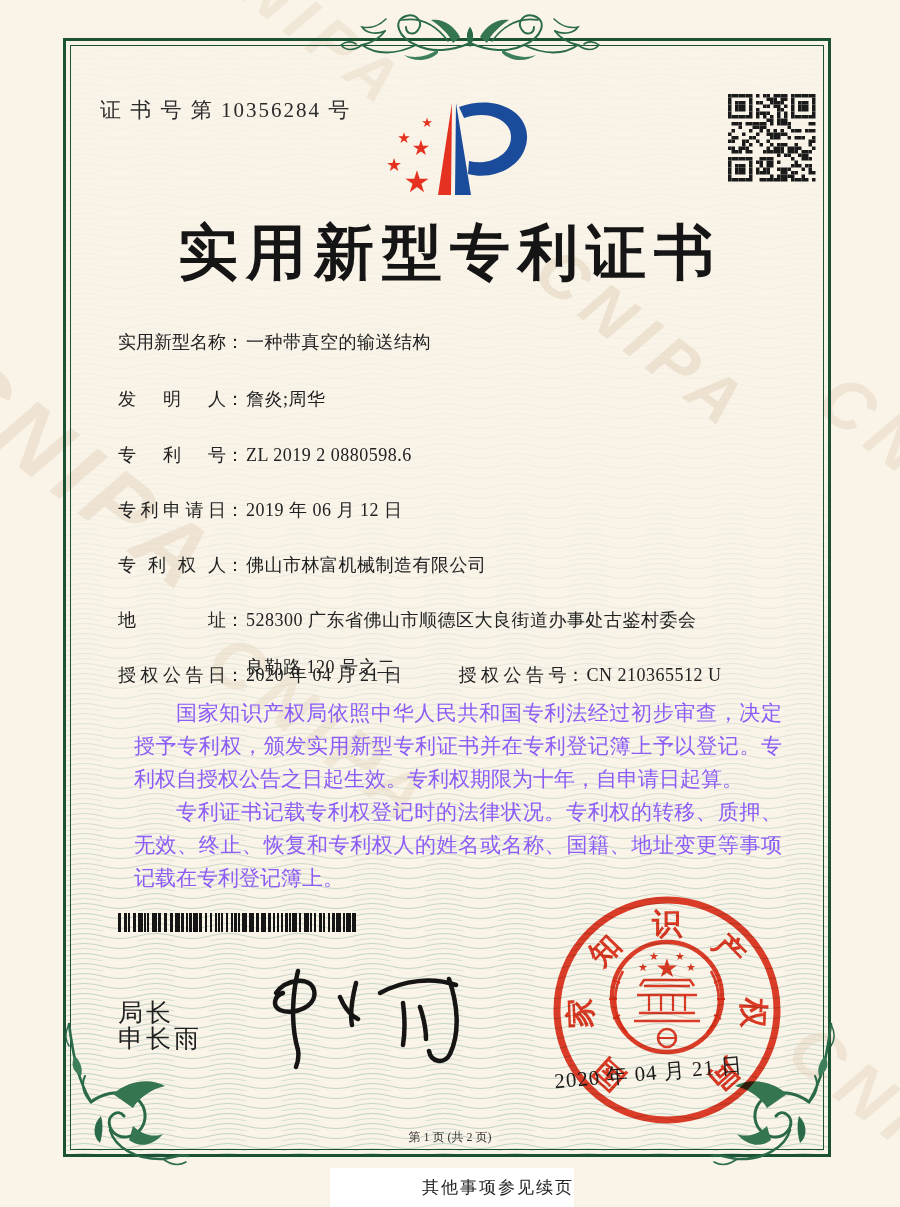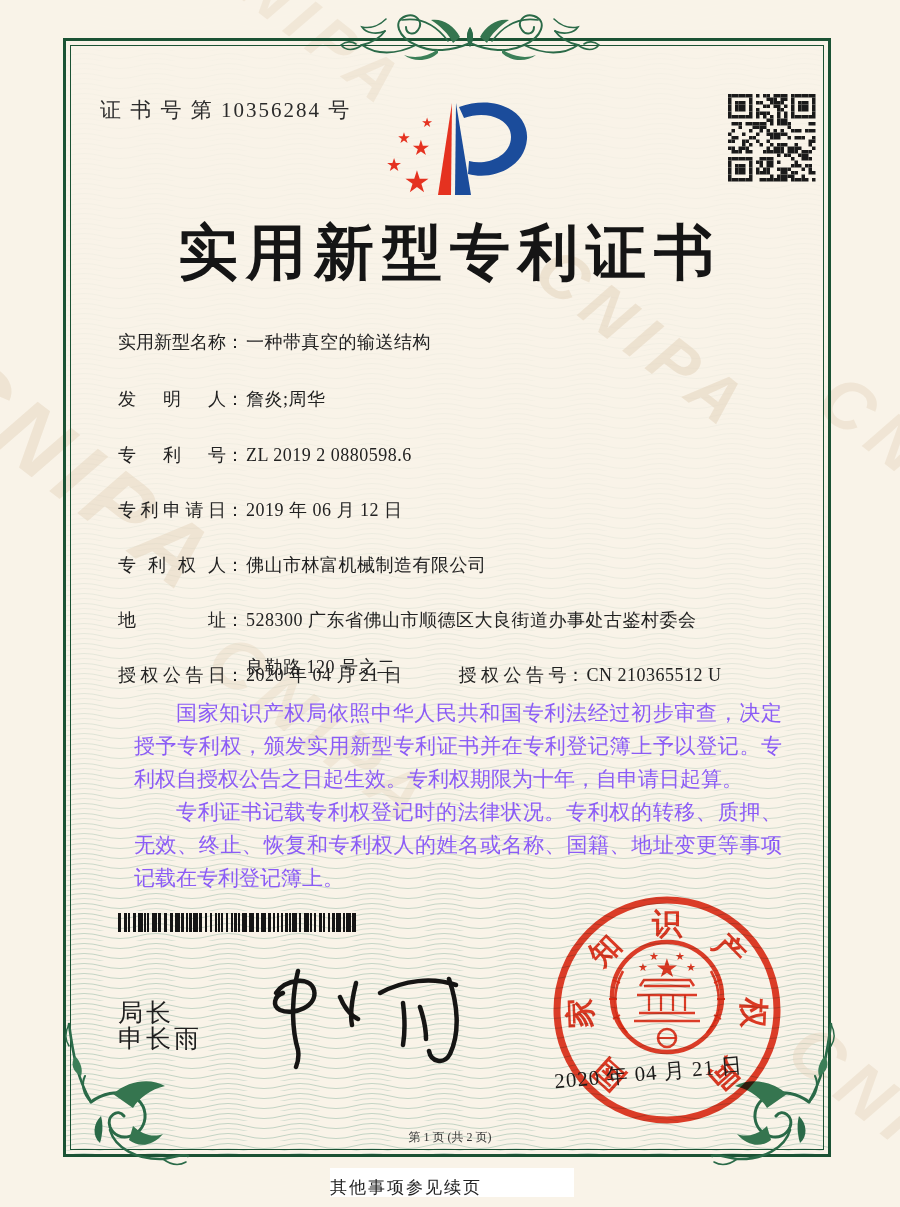--- a/index.html
+++ b/index.html
@@ -34,22 +34,22 @@
   .fvalue{letter-spacing:.5px;}
   .fvalue2{margin-left:128px;letter-spacing:.5px;margin-top:19px;}
   .pair2{display:flex;margin-left:56px;}
   .paras{position:absolute;left:134px;right:118px;top:697px;font-size:21px;
          line-height:33px;text-align:justify;color:#8b5cf6;}
   .paras p{margin:0;text-indent:2em;}
 
   .director{position:absolute;left:118px;font-size:25px;letter-spacing:3px;color:#1f1f1f;}
 
   .footerpage{position:absolute;left:0;right:0;top:1129px;text-align:center;font-size:12px;color:#333;}
-  .contnote{position:absolute;left:330px;top:1168px;width:244px;height:29px;background:#ffffff;
-            z-index:5;text-align:left;line-height:39px;font-size:17px;color:#222;letter-spacing:2px;}
+  .contnote{position:absolute;left:330px;top:1168px;width:244px;height:39px;background:#ffffff;
+            z-index:5;text-align:right;line-height:39px;font-size:17px;color:#222;letter-spacing:2px;}
 
   .seal{position:absolute;left:552px;top:895px;width:230px;height:230px;z-index:6;
         mix-blend-mode:multiply;}
   .sealchar{position:absolute;left:115px;top:115px;font-size:30px;font-weight:bold;
         color:rgba(222,42,20,.92);}
   .sealdate{position:absolute;left:2px;top:164px;white-space:nowrap;font-size:21px;
         color:#1c1c1c;transform:rotate(-5deg);letter-spacing:1px;z-index:7;}
 
   .sig{position:absolute;left:252px;top:957px;z-index:6;mix-blend-mode:multiply;}
   .bars{position:absolute;left:118px;top:913px;}

